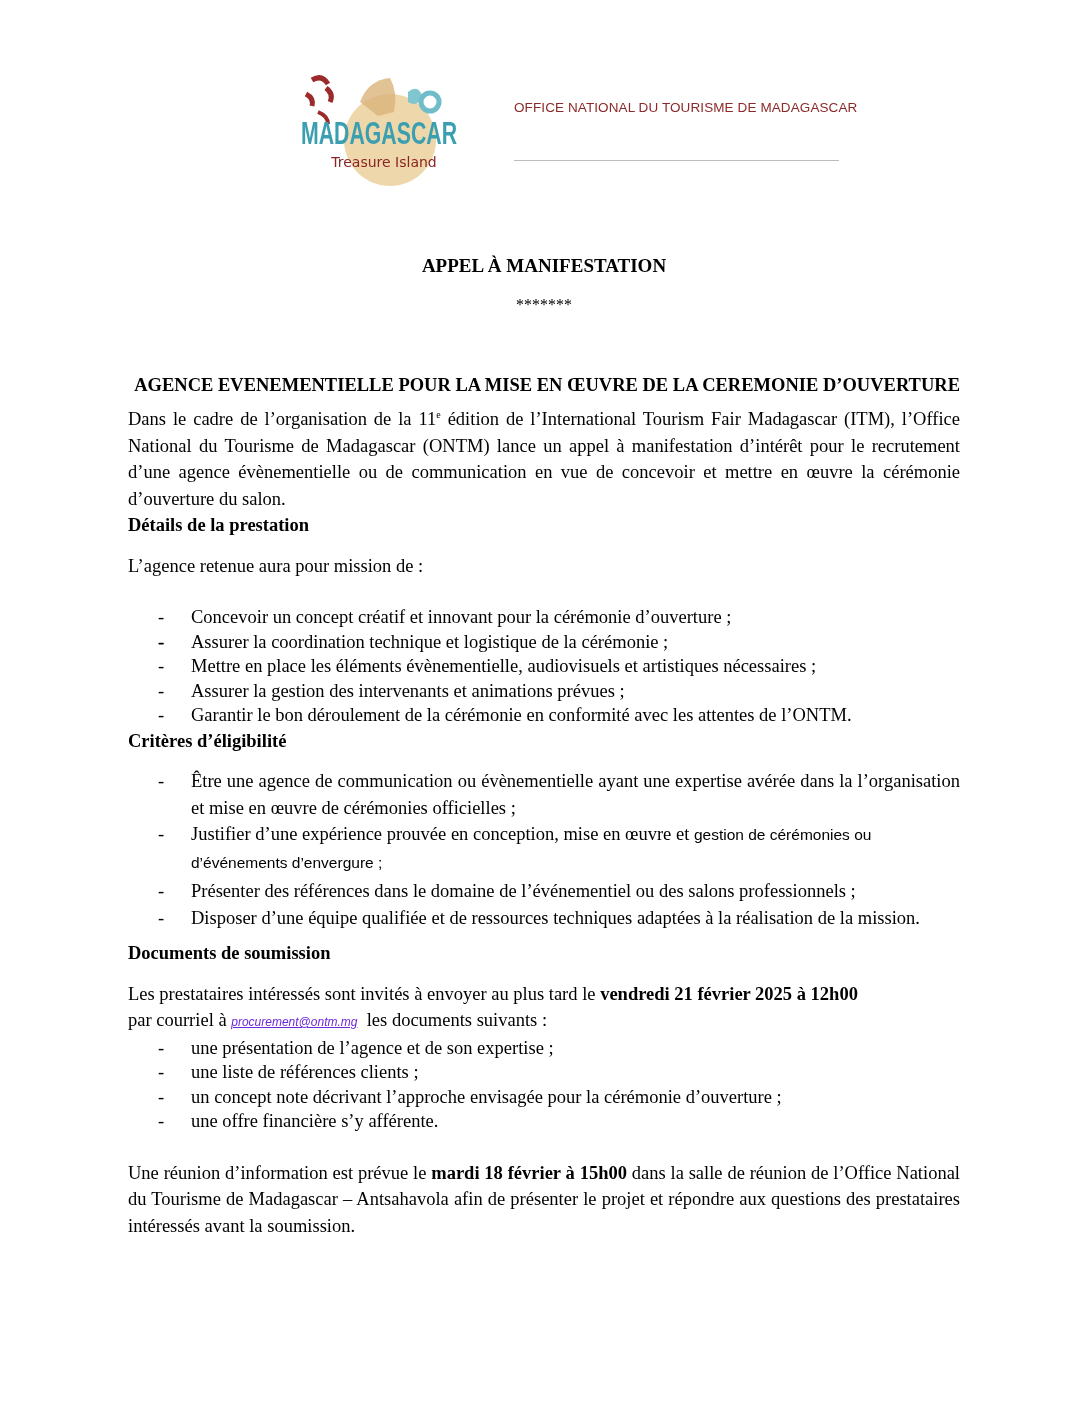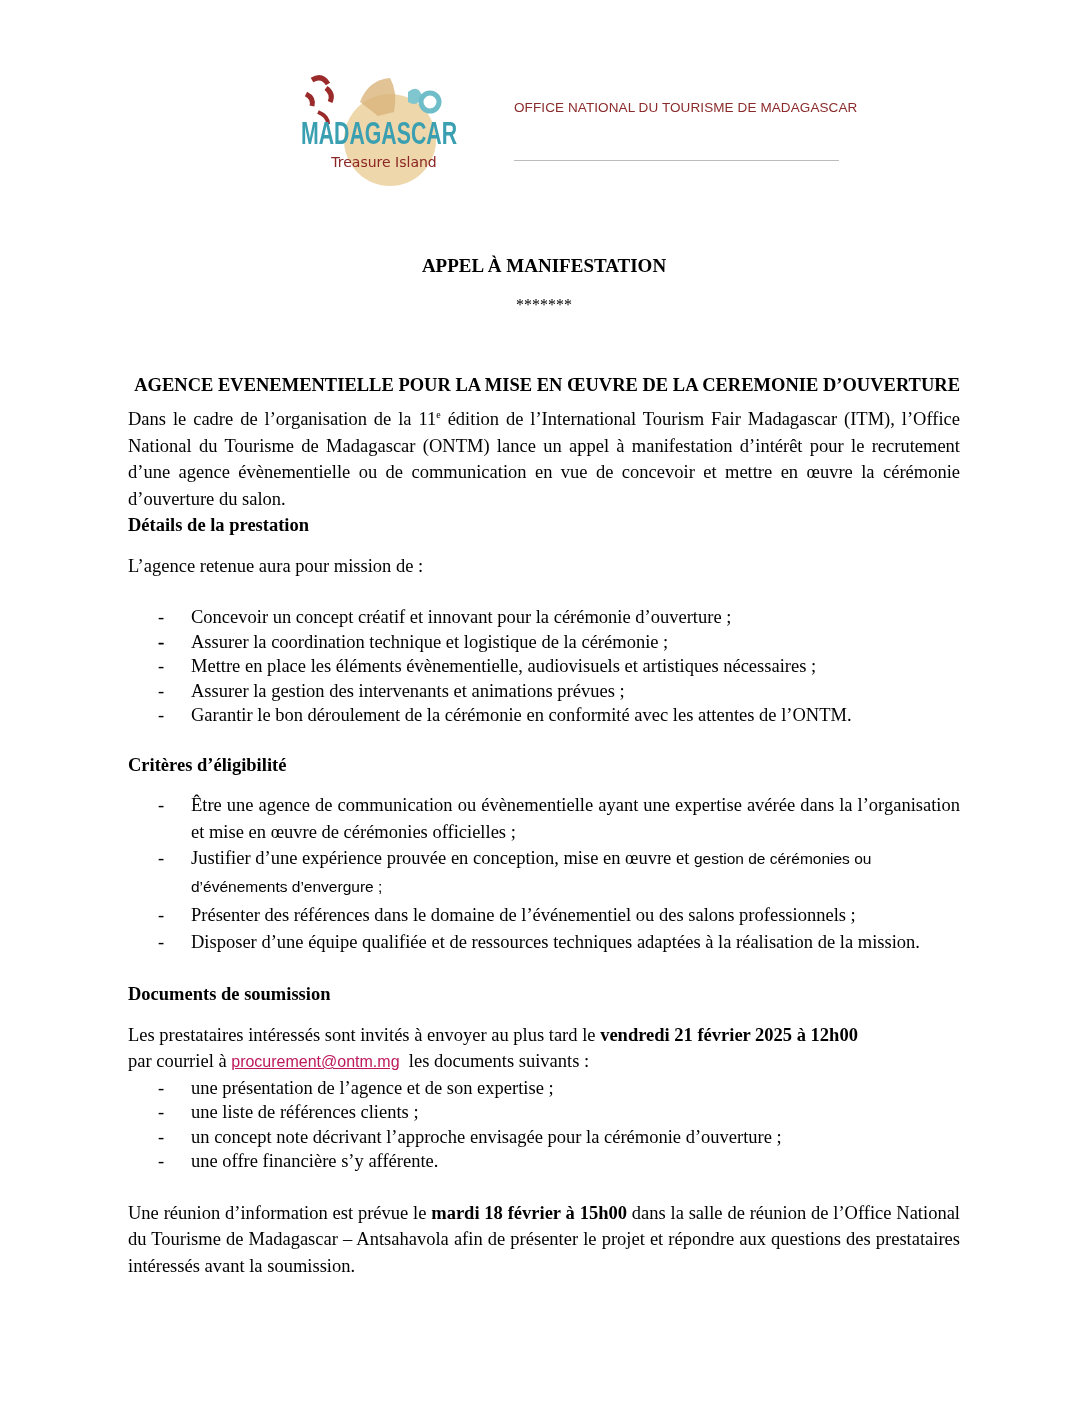--- a/index.html
+++ b/index.html
@@ -12,21 +12,21 @@
   .subtitle { position: absolute; left: 128px; width: 832px; top: 338px; text-align: right; font-weight: bold; font-size: 18.5px; line-height: 25px; margin-top: 35px; }
   .content { position: absolute; left: 128px; top: 402px; width: 832px; font-size: 18.5px; line-height: 26.5px; }
   .content p { margin: 0; }
   .justify { text-align: justify; text-align-last: left; }
   .h { font-weight: bold; margin: 0; }
   ul.dash { list-style: none; margin: 0; padding: 0; }
   ul.dash li { position: relative; padding-left: 63px; }
   ul.dash li .d { position: absolute; left: 30px; top: 0; }
   .tight li { line-height: 24.5px; }
   .sansline { font-family: "Liberation Sans", sans-serif; font-size: 15.5px; }
-  a.mail { color: #be185d; text-decoration: underline; font-family: "Liberation Sans", sans-serif; font-size: 16px; }
+  a.mail { color: #6d28d9; text-decoration: underline; font-family: "Liberation Sans", sans-serif; font-size: 12px; font-style: italic; }
 </style>
 </head>
 <body>
 
 <div class="logo">
   <svg width="162" height="118" viewBox="0 0 162 118">
     <circle cx="92" cy="68" r="46" fill="#e8c98f" opacity="0.75"></circle>
     <path d="M62 30 Q70 8 92 6 Q100 20 96 40 L80 44 Z" fill="#d9b47a" opacity="0.8"></path>
     <path d="M110 20 q10 -8 14 4 q-4 12 -14 6z" fill="#7fc6cf"></path>
     <circle cx="132" cy="30" r="9" fill="none" stroke="#6fbdc8" stroke-width="5"></circle>
@@ -54,30 +54,30 @@
 
   <ul class="dash tight" style="margin-top:26px">
     <li><span class="d">-</span><span>Concevoir un concept créatif et innovant pour la cérémonie d’ouverture ;</span></li>
     <li><span class="d">-</span></li>
     <li><span class="d">-</span><span>Assurer la coordination technique et logistique de la cérémonie ;</span></li>
     <li><span class="d">-</span><span>Mettre en place les éléments évènementielle, audiovisuels et artistiques nécessaires ;</span></li>
     <li><span class="d">-</span><span>Assurer la gestion des intervenants et animations prévues ;</span></li>
     <li><span class="d">-</span><span>Garantir le bon déroulement de la cérémonie en conformité avec les attentes de l’ONTM.</span></li>
   </ul>
 
-  <p class="h" style="margin-top:24px">Critères d’éligibilité</p>
+  <p class="h" style="">Critères d’éligibilité</p>
 
   <ul class="dash" style="margin-top:14px">
     <li class="justify"><span class="d">-</span><span>Être une agence de communication ou évènementielle ayant une expertise avérée dans la l’organisation et mise en œuvre de cérémonies officielles ;</span></li>
     <li><span class="d">-</span><span>Justifier d’une expérience prouvée en conception, mise en œuvre et </span><span class="sansline">gestion de cérémonies ou d’événements d’envergure ;</span></li>
     <li style="margin-top:2px"><span class="d">-</span><span>Présenter des références dans le domaine de l’événementiel ou des salons professionnels ;</span></li>
     <li class="justify"><span class="d">-</span><span>Disposer d’une équipe qualifiée et de ressources techniques adaptées à la réalisation de la mission.</span></li>
   </ul>
 
-  <p class="h" style="margin-top:26px">Documents de soumission</p>
+  <p class="h" style="margin-top:9px">Documents de soumission</p>
   <p style="margin-top:14px"><span>Les prestataires intéressés sont invités à envoyer au plus tard le </span><b>vendredi 21 février 2025 à 12h00</b><br><span>par courriel à </span><a class="mail" href="mailto:procurement@ontm.mg">procurement@ontm.mg</a><span style="white-space:pre">  les documents suivants :</span></p>
 
   <ul class="dash tight">
     <li><span class="d">-</span><span>une présentation de l’agence et de son expertise ;</span></li>
     <li><span class="d">-</span><span>une liste de références clients ;</span></li>
     <li><span class="d">-</span><span>un concept note décrivant l’approche envisagée pour la cérémonie d’ouverture ;</span></li>
     <li><span class="d">-</span><span>une offre financière s’y afférente.</span></li>
   </ul>
 
   <p class="justify" style="margin-top:26px"><span>Une réunion d’information est prévue le </span><b>mardi 18 février à 15h00</b><span> dans la salle de réunion de l’Office National du Tourisme de Madagascar – Antsahavola afin de présenter le projet et répondre aux questions des prestataires intéressés avant la soumission.</span></p>

